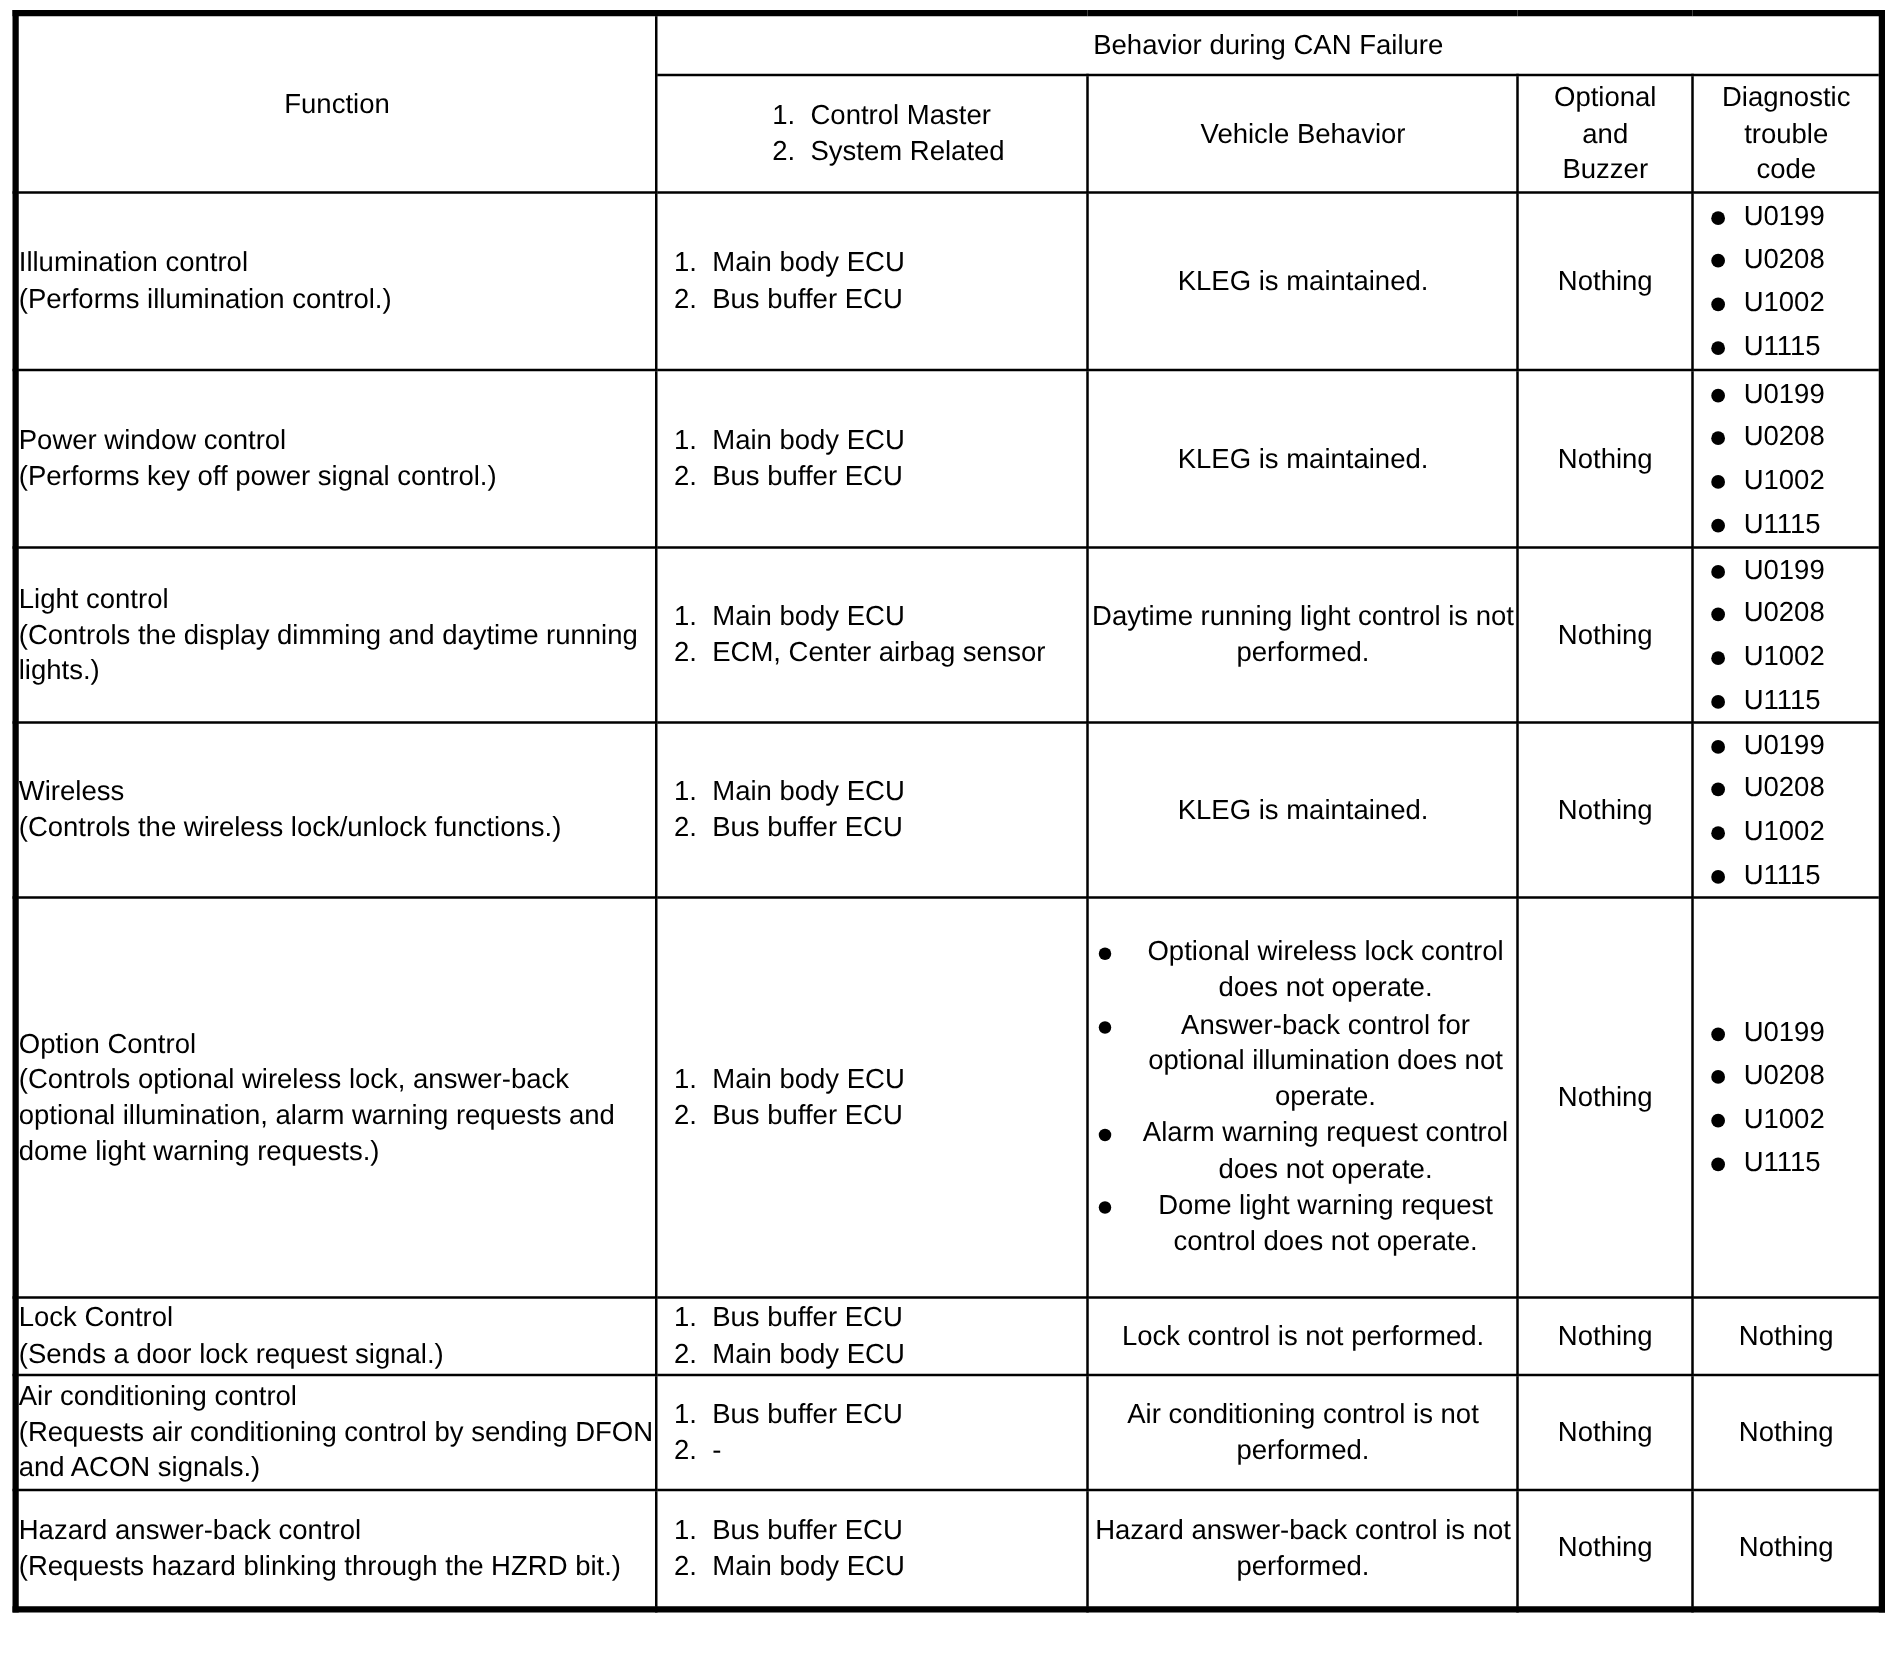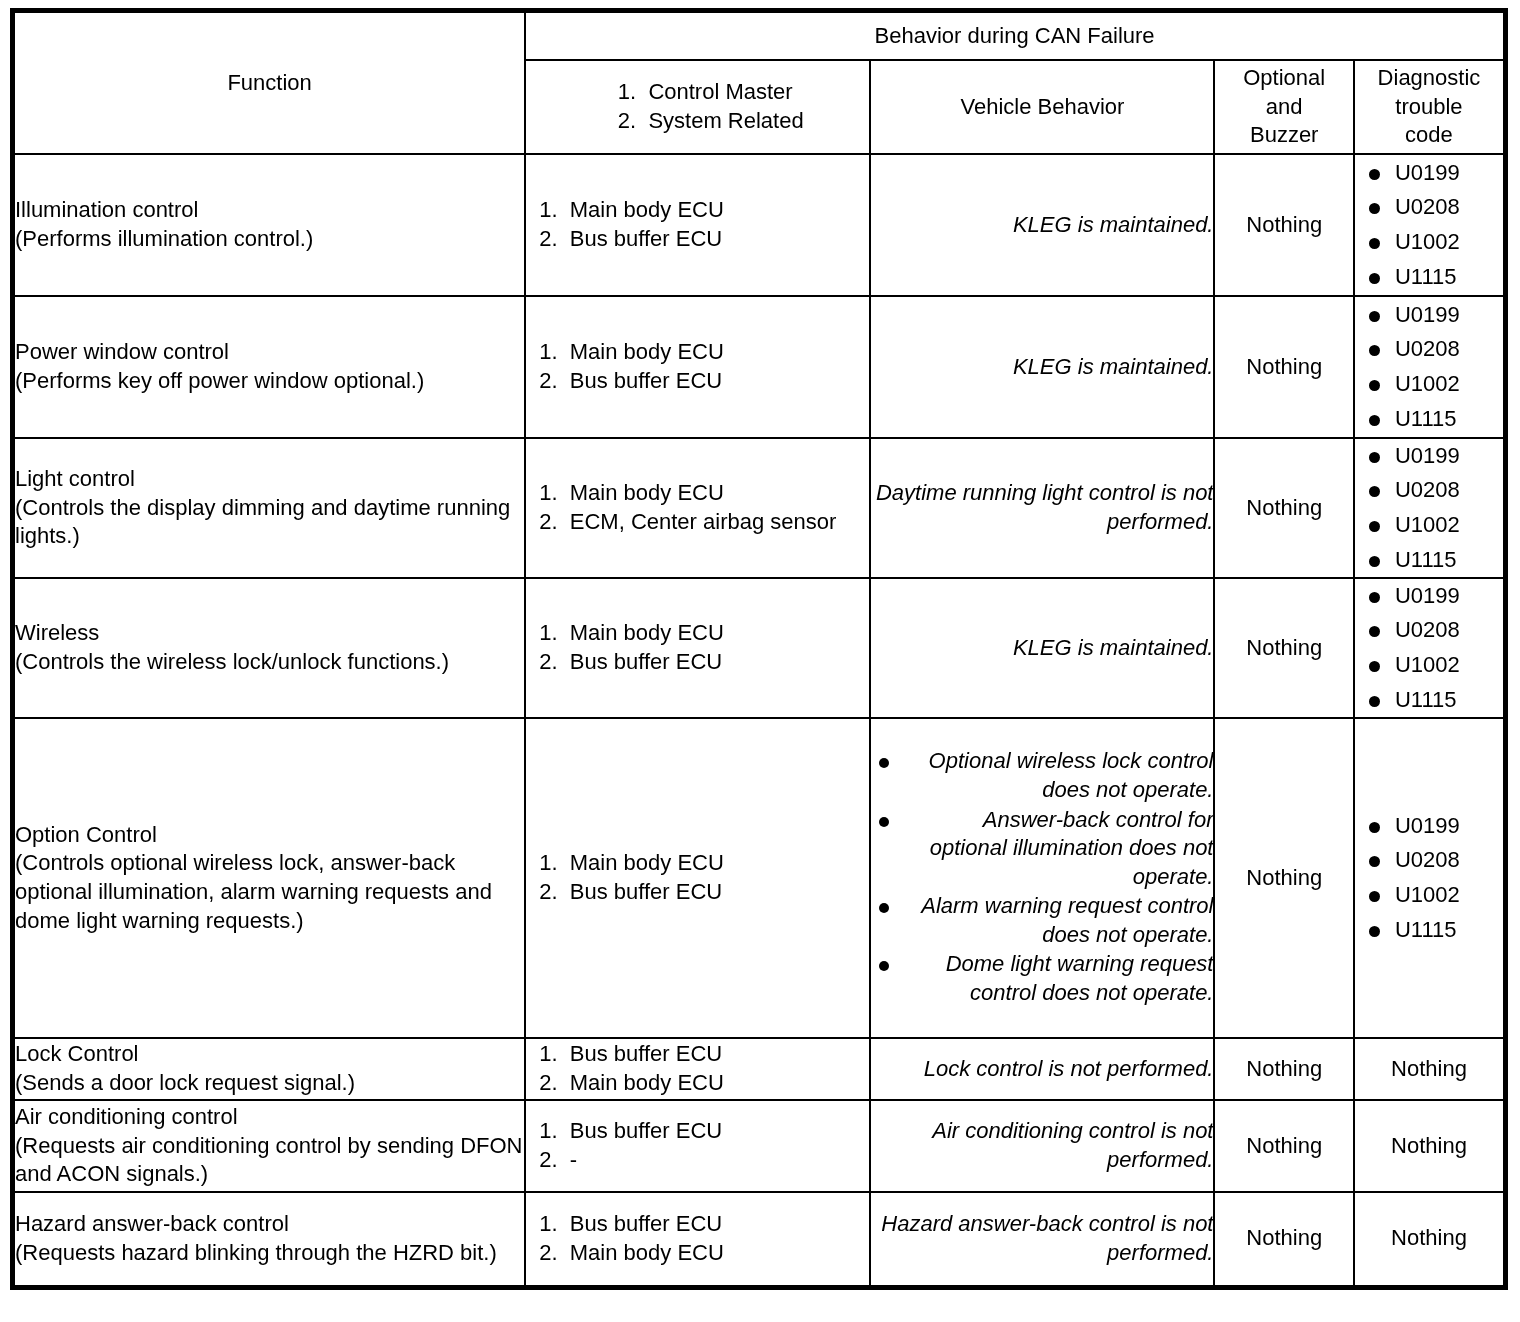--- a/index.html
+++ b/index.html
@@ -91,23 +91,22 @@
     padding: 8px 6px 8px 42px;
   }
   .master-cell .m-item {
     display: block;
     white-space: pre-wrap;
     text-indent: -30px;
     padding-left: 43px;
   }
 
   .vb-cell {
-    text-align: right;
+    text-align: center;
     padding: 8px 6px 8px 11px;
-    font-style: italic;
   }
 
   .center-cell {
     text-align: center;
     padding: 8px 4px;
   }
 
   
   ul.blist {
     list-style: none;
@@ -210,21 +209,21 @@
               <li>U0199</li>
               <li>U0208</li>
               <li>U1002</li>
               <li>U1115</li>
             </ul>
           </td>
         </tr>
         <tr style="height: 142px;">
           <td class="fn-cell">
             <span class="fn-title">Power window control</span>
-            <span class="fn-desc">(Performs key off power window optional.)</span>
+            <span class="fn-desc">(Performs key off power signal control.)</span>
           </td>
           <td class="master-cell">
             <span class="m-item">1.  Main body ECU</span>
             <span class="m-item">2.  Bus buffer ECU</span>
           </td>
           <td class="vb-cell">KLEG is maintained.</td>
           <td class="center-cell">Nothing</td>
           <td class="dtc-cell">
             <ul class="dtc-list dtc-spread">
               <li>U0199</li>

